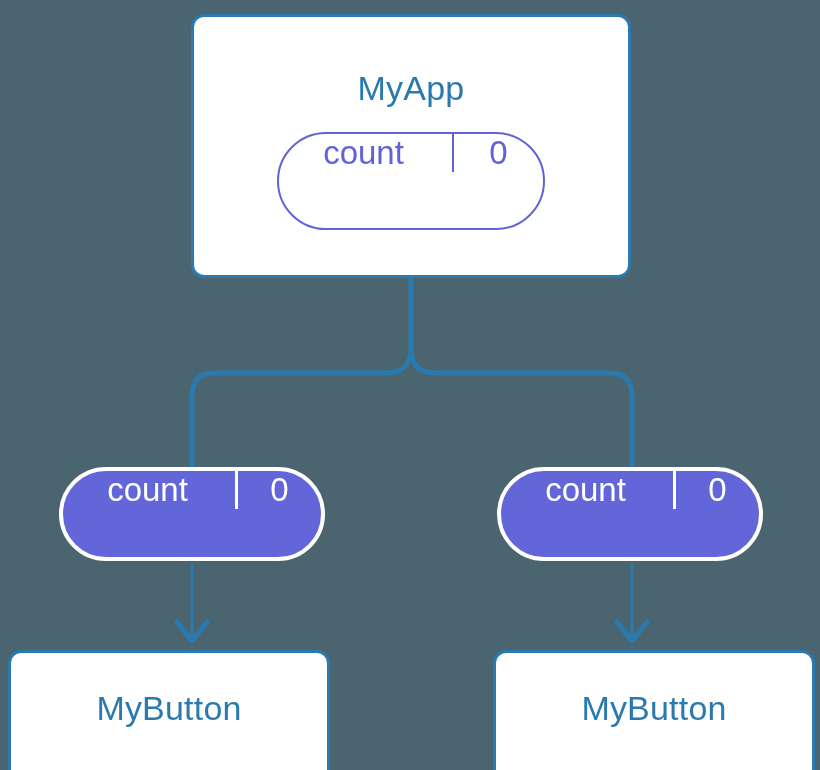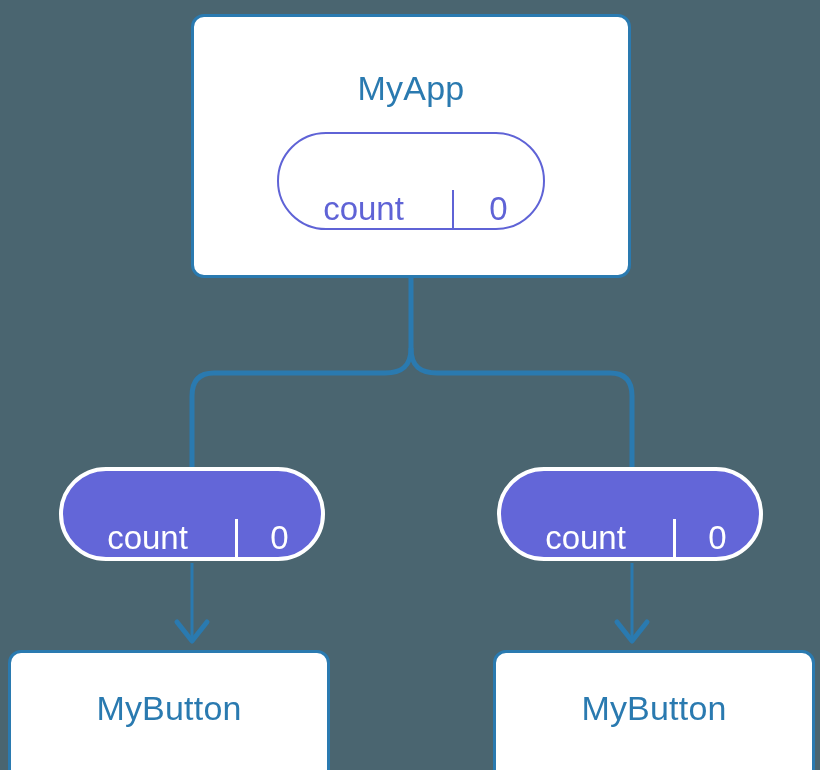--- a/index.html
+++ b/index.html
@@ -75,21 +75,21 @@
     padding-top: 36px;
   }
   #leaf-box-left  { left: 8px;   }
   #leaf-box-right { left: 493px; }
 
   
   .state-pill {
     position: relative;
     box-sizing: border-box;
     display: flex;
-    align-items: flex-end;
+    align-items: flex-start;
     border-radius: 999px;
     overflow: hidden;
     z-index: 2;
   }
   .pill-name, .pill-value {
     display: flex;
     align-items: center;
     justify-content: center;
     font-size: 33px;
     white-space: nowrap;

